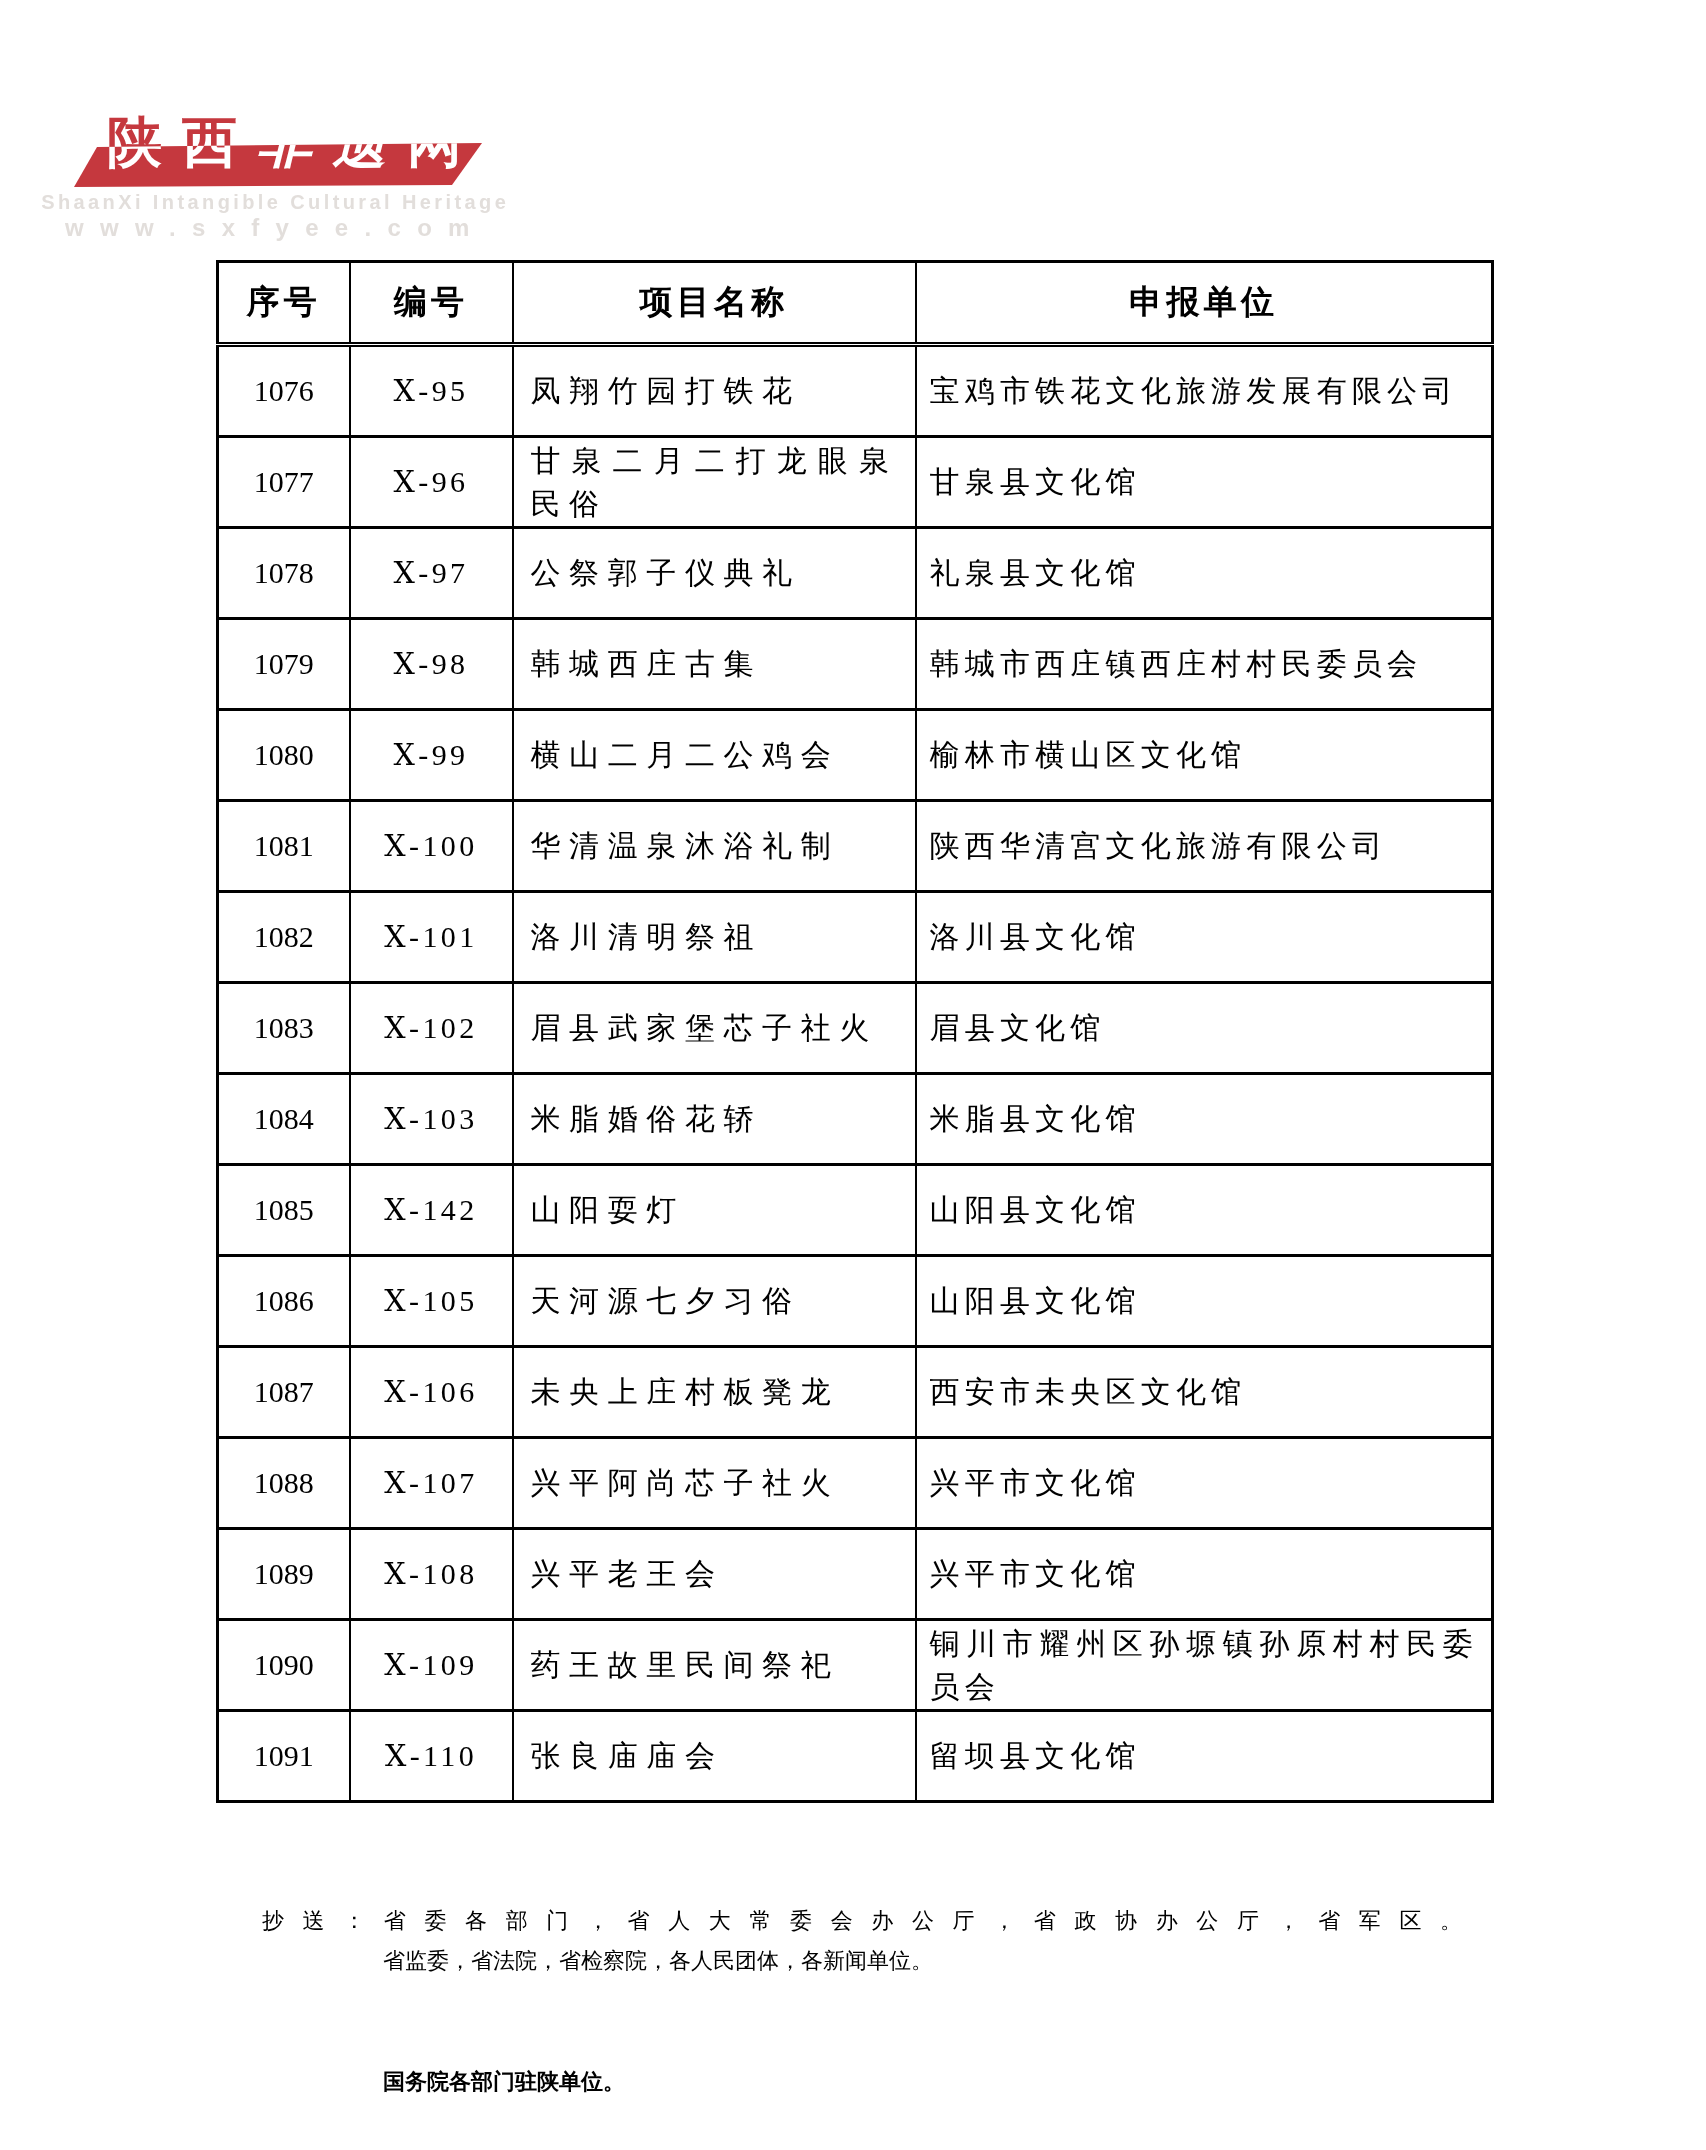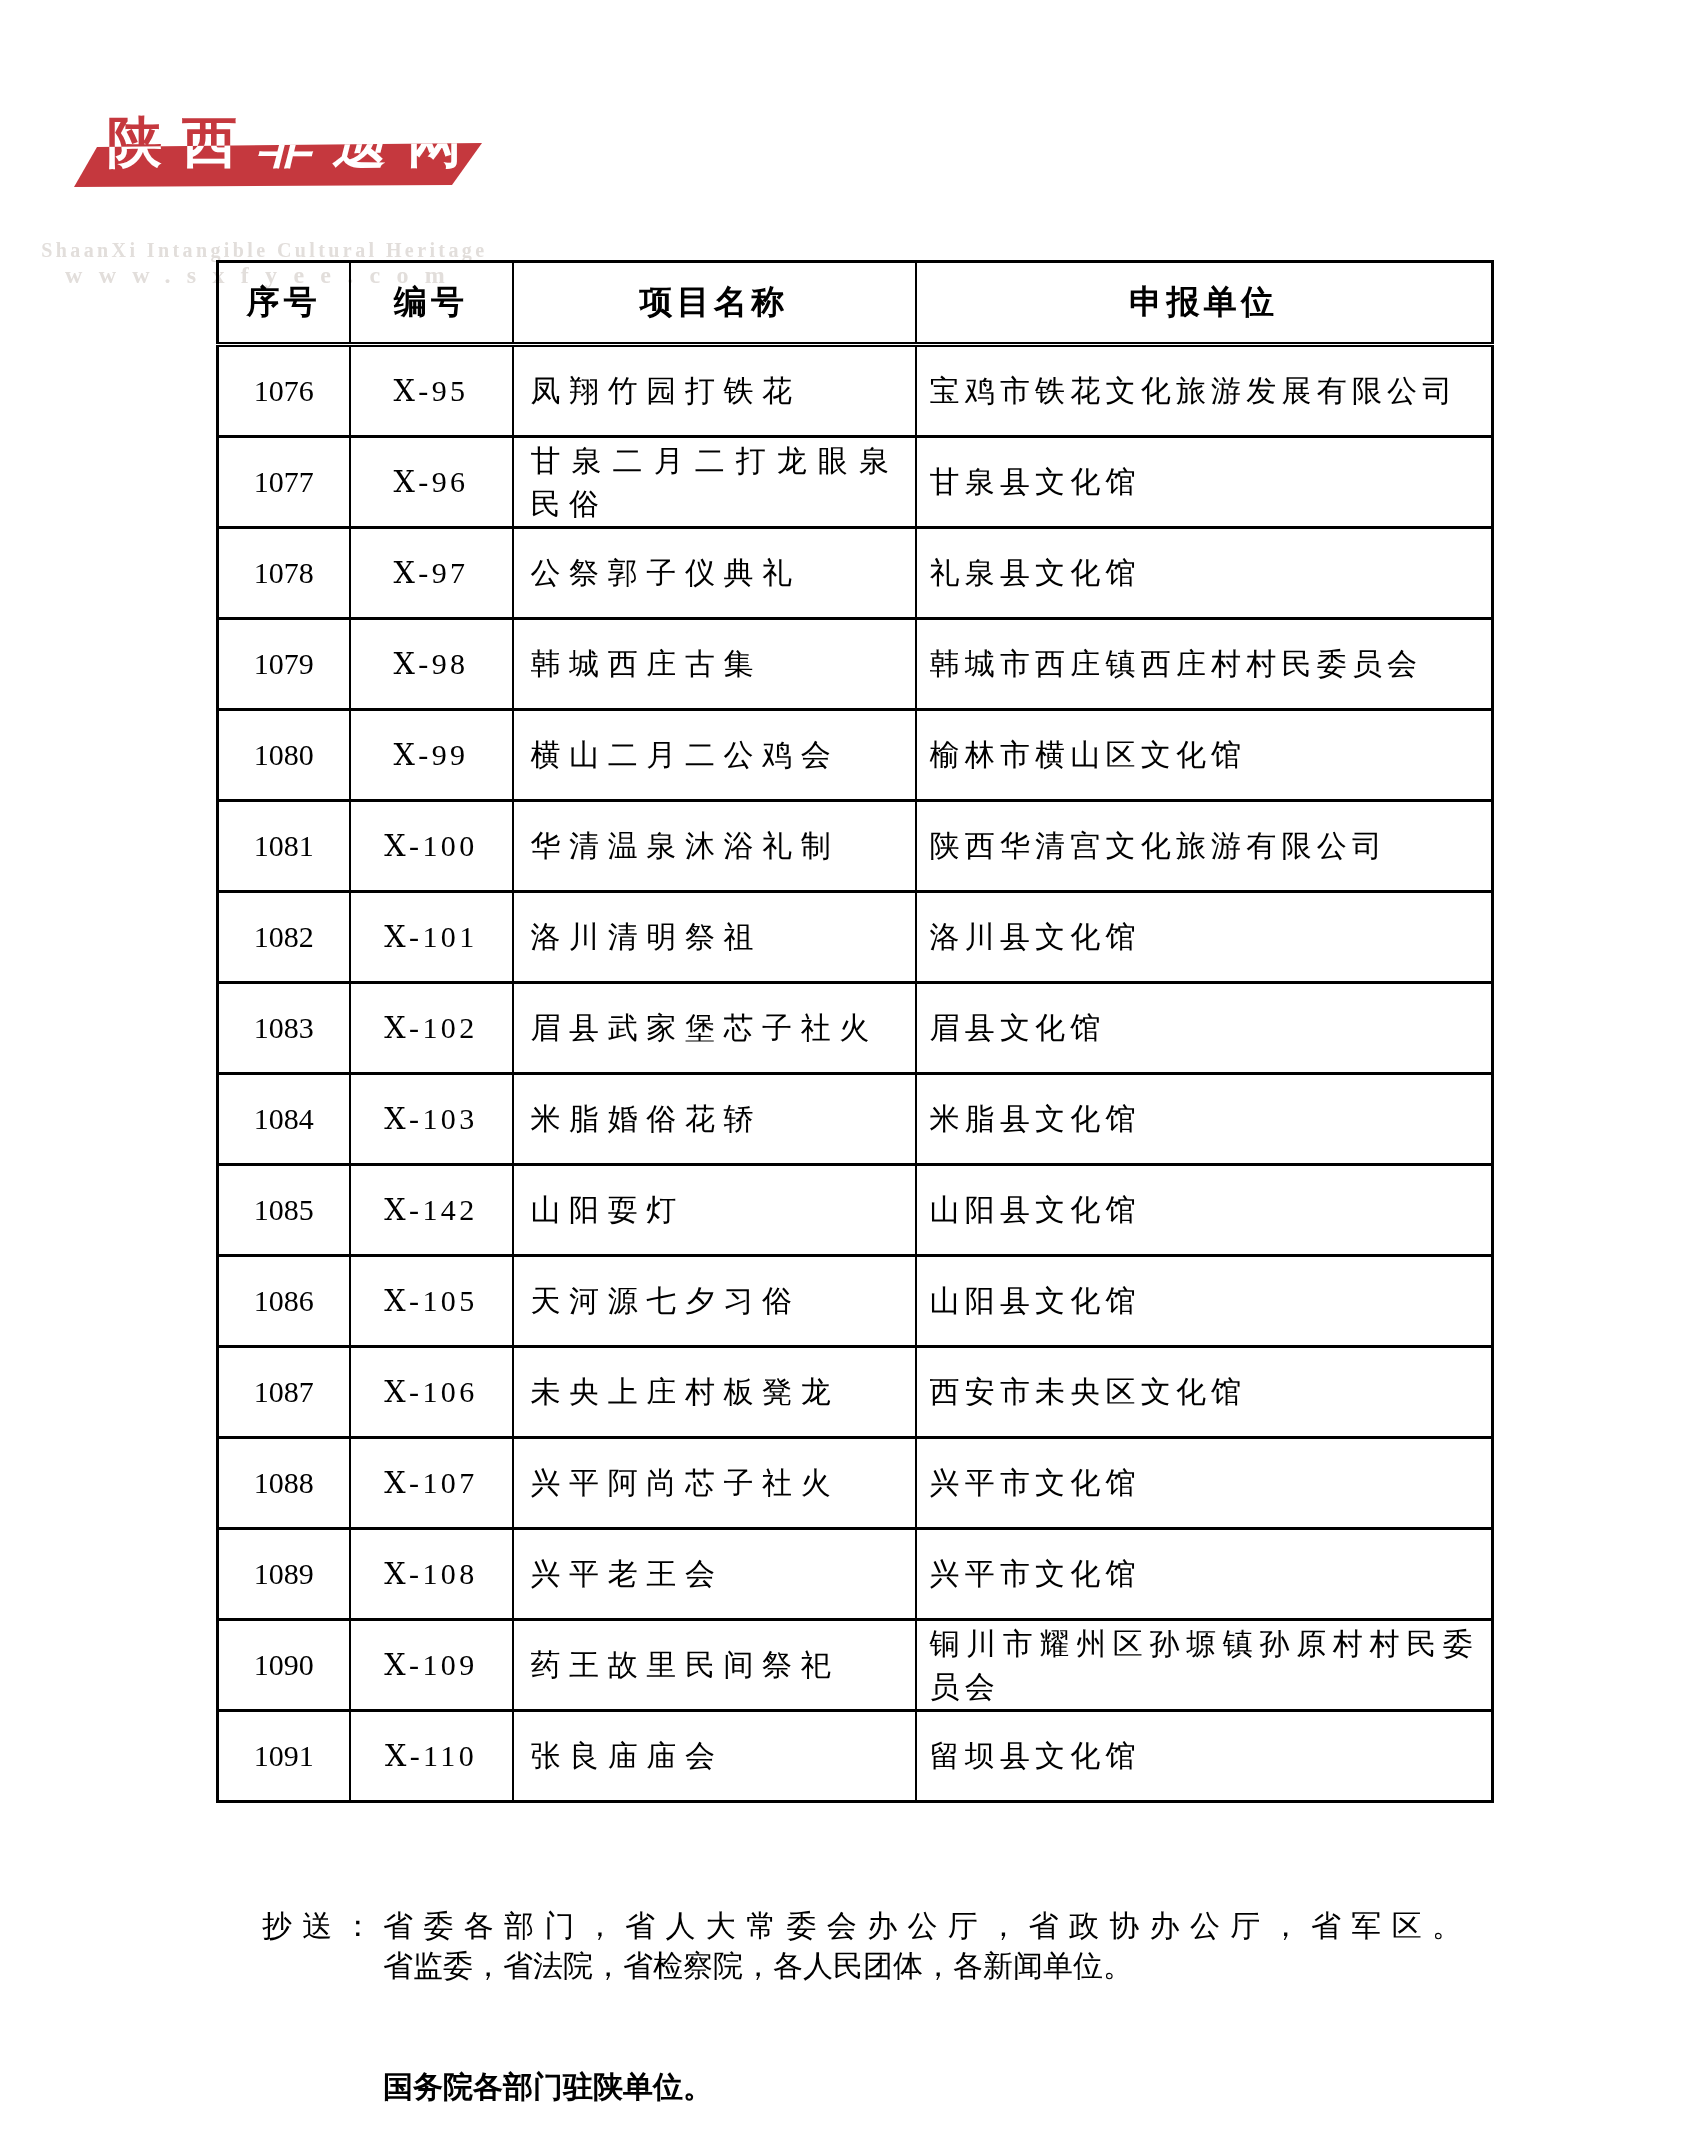--- a/index.html
+++ b/index.html
@@ -9,42 +9,42 @@
   
   .logo{position:absolute;left:39px;top:99px;width:559px;height:245px;}
   .logo-text{position:absolute;left:68px;top:15.5px;font-size:55px;line-height:1;
              font-weight:bold;letter-spacing:20px;white-space:nowrap;}
   .logo-text .mid{font-style:italic;}
   .logo-text.red-layer{color:#c5383e;z-index:1;}
   .logo-text.red-layer .ghost{color:transparent;}
   .logo-band{position:absolute;inset:0;z-index:2;background:#c5383e;
              clip-path:polygon(58px 48px,443px 44px,413px 86px,35px 88px);}
   .logo-band .logo-text{color:#fff;}
-  .wm{position:absolute;color:#e2dedb;font-family:Liberation Serif, serif;
-      white-space:nowrap;z-index:0;margin-top:48px;}
+  .wm{position:absolute;color:#e2dedb;font-family:Liberation Sans, sans-serif;
+      white-space:nowrap;z-index:0;}
   .wm1{left:2.2px;top:92px;font-size:20px;letter-spacing:3.4px;font-weight:bold;}
   .wm2{left:26px;top:115px;font-size:24px;letter-spacing:16.3px;font-weight:bold;}
 
   
   table.heritage{position:absolute;left:216px;top:260px;width:1278px;
                  border-collapse:collapse;table-layout:fixed;border:3.9px solid #000;}
   table.heritage th{border-bottom:5.2px double #000;border-left:2.2px solid #000;
       font-family:"Liberation Sans","DejaVu Sans",sans-serif;font-weight:bold;
       font-size:33px;letter-spacing:4.3px;height:77px;text-align:center;vertical-align:middle;}
   table.heritage th:first-child{border-left:none;}
   table.heritage td{border-left:2.2px solid #000;border-top:3px solid #000;
       height:86px;vertical-align:middle;font-size:30px;line-height:1.45;}
   table.heritage td:first-child{border-left:none;}
   td.c-serial{text-align:center;font-size:33px;}
   td.c-code{text-align:center;font-size:33px;letter-spacing:3.4px;}
   td.c-name{padding:0 17px;letter-spacing:8.6px;text-align:justify;text-justify:inter-character;word-break:break-all;}
   td.c-org{padding:0 13px;letter-spacing:5.2px;text-align:justify;text-justify:inter-character;word-break:break-all;}
 
   
-  .cc-line{position:absolute;font-size:30px;line-height:1.2;white-space:nowrap;}
+  .cc-line{position:absolute;font-size:22px;line-height:1.2;white-space:nowrap;}
   .cc-line1{left:262px;top:1908px;width:1200px;white-space:normal;
             text-align:justify;text-align-last:justify;}
   .cc-line2{left:383px;top:1948px;}
   .cc-line3{left:383px;top:2069px;font-weight:bold;}
 </style>
 </head>
 <body>
 
 <div class="logo">
   <div class="wm wm1">ShaanXi Intangible Cultural Heritage</div>

